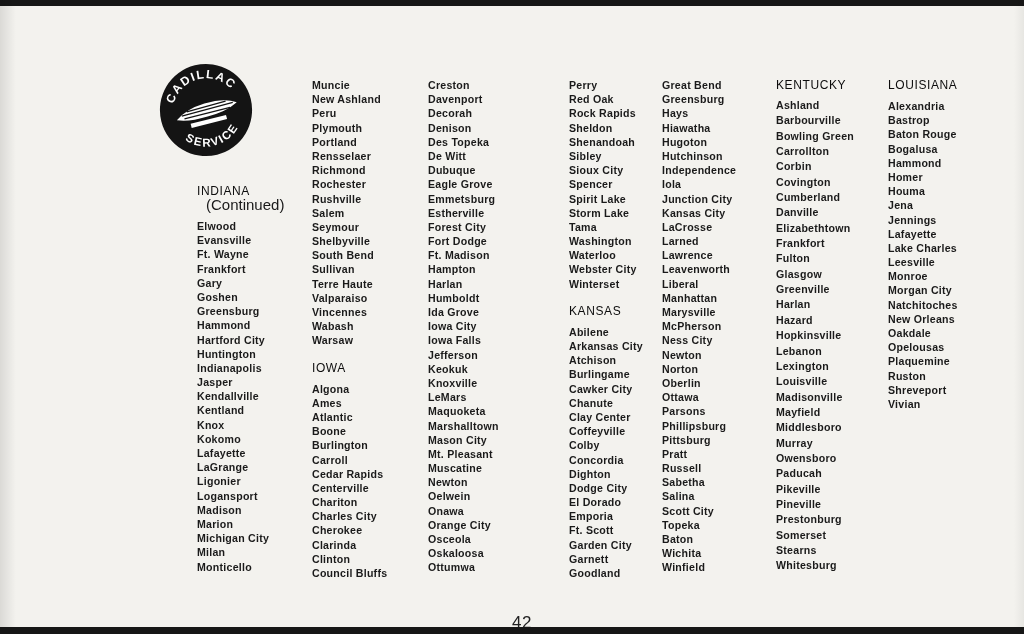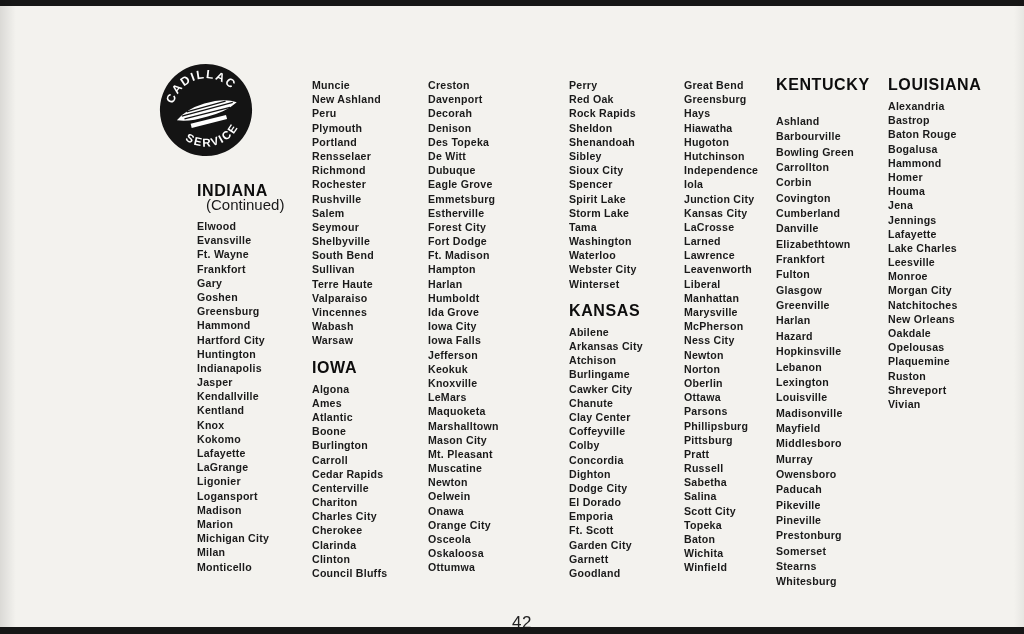--- a/index.html
+++ b/index.html
@@ -21,35 +21,35 @@
 
   .logo-wrap { position: absolute; left: 158px; top: 62px; width: 96px; height: 96px;
     transform: rotate(-14deg); }
   .logo-wrap svg { width: 100%; height: 100%; display: block; }
 
   .col { position: absolute; top: 78px; width: 114px; white-space: nowrap; }
   .col-0 { left: 197px; top: 184px; }
   .col-1 { left: 312px; }
   .col-2 { left: 428px; }
   .col-3 { left: 545px; margin-left: 24px; }
-  .col-4 { left: 662px; margin-left: 22px; }
+  .col-4 { left: 662px; }
   .col-5 { left: 776px; }
   .col-6 { left: 888px; }
 
-  .state-header { font-weight: bold; font-size: 16px; letter-spacing: 0.6px;
+  .state-header { font-weight: normal; font-size: 12px; letter-spacing: 0.6px;
     height: 14px; line-height: 14px; color: #0d0d0d; }
   .subheader { font-size: 15px; height: 14px; line-height: 14px; padding-left: 9px; }
   .city-list { list-style: none; margin: 0; padding: 0; font-weight: bold; }
   .city-list li { font-size: 10.6px; height: 14.2px; line-height: 14.2px; letter-spacing: 0.25px; }
   .state-header + .city-list, .subheader + .city-list { margin-top: 7px; }
   .section + .section { margin-top: 13px; }
 
   
   .col-5 .city-list li { height: 15.35px; line-height: 15.35px; }
-  .col-5 .state-header + .city-list { margin-top: 22px; }
+  .col-5 .state-header + .city-list { margin-top: 6px; }
 
   .page-number { position: absolute; left: 512px; top: 613px;
     font-size: 17px; letter-spacing: 0.5px; color: #222; }
 </style>
 </head>
 <body>
 
 <div class="edge-top"></div>
 <div class="scan-shade-left"></div>
 <div class="scan-shade-right"></div>

